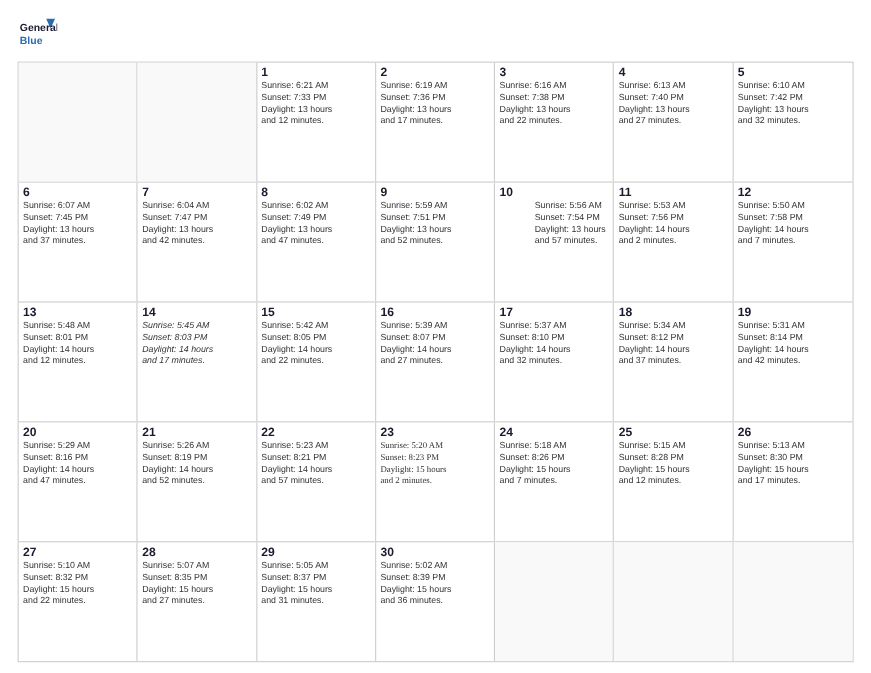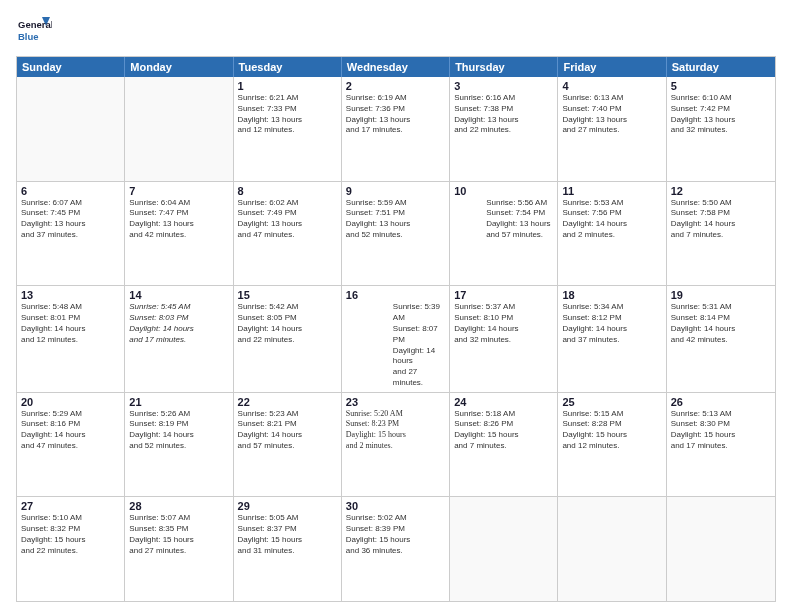--- a/index.html
+++ b/index.html
@@ -109,29 +109,20 @@
     <text x="2" y="28" font-size="9.5" font-weight="bold" fill="#2b6cb0" font-family="Arial">Blue</text>
   </svg>
 </div>
     <div class="title-block">
       <div class="main-title"></div>
       <div class="subtitle"></div>
     </div>
   </div>
 
   <div class="calendar">
-    <div class="cal-header-row">
-    <div class="cal-header-cell">Sunday</div>
-        <div class="cal-header-cell">Monday</div>
-        <div class="cal-header-cell">Tuesday</div>
-        <div class="cal-header-cell">Wednesday</div>
-        <div class="cal-header-cell">Thursday</div>
-        <div class="cal-header-cell">Friday</div>
-        <div class="cal-header-cell">Saturday</div>
-      </div>
     <div class="cal-body">
     <div class="cal-row">
           <div class="cal-cell empty"></div>
           <div class="cal-cell empty"></div>
           <div class="cal-cell">
             <span class="day-num">1</span>
             <div class="cell-text" style="white-space: pre-line;">Sunrise: 6:21 AM
 Sunset: 7:33 PM
 Daylight: 13 hours
 and 12 minutes.</div>
@@ -233,21 +224,21 @@
           </div>
           <div class="cal-cell">
             <span class="day-num">15</span>
             <div class="cell-text" style="white-space: pre-line;">Sunrise: 5:42 AM
 Sunset: 8:05 PM
 Daylight: 14 hours
 and 22 minutes.</div>
           </div>
           <div class="cal-cell">
             <span class="day-num">16</span>
-            <div class="cell-text" style="white-space: pre-line; margin-left: 47px;">Sunrise: 5:39 AM
+            <div class="cell-text" style="white-space: pre-line;">Sunrise: 5:39 AM
 Sunset: 8:07 PM
 Daylight: 14 hours
 and 27 minutes.</div>
           </div>
           <div class="cal-cell">
             <span class="day-num">17</span>
             <div class="cell-text" style="white-space: pre-line;">Sunrise: 5:37 AM
 Sunset: 8:10 PM
 Daylight: 14 hours
 and 32 minutes.</div>

